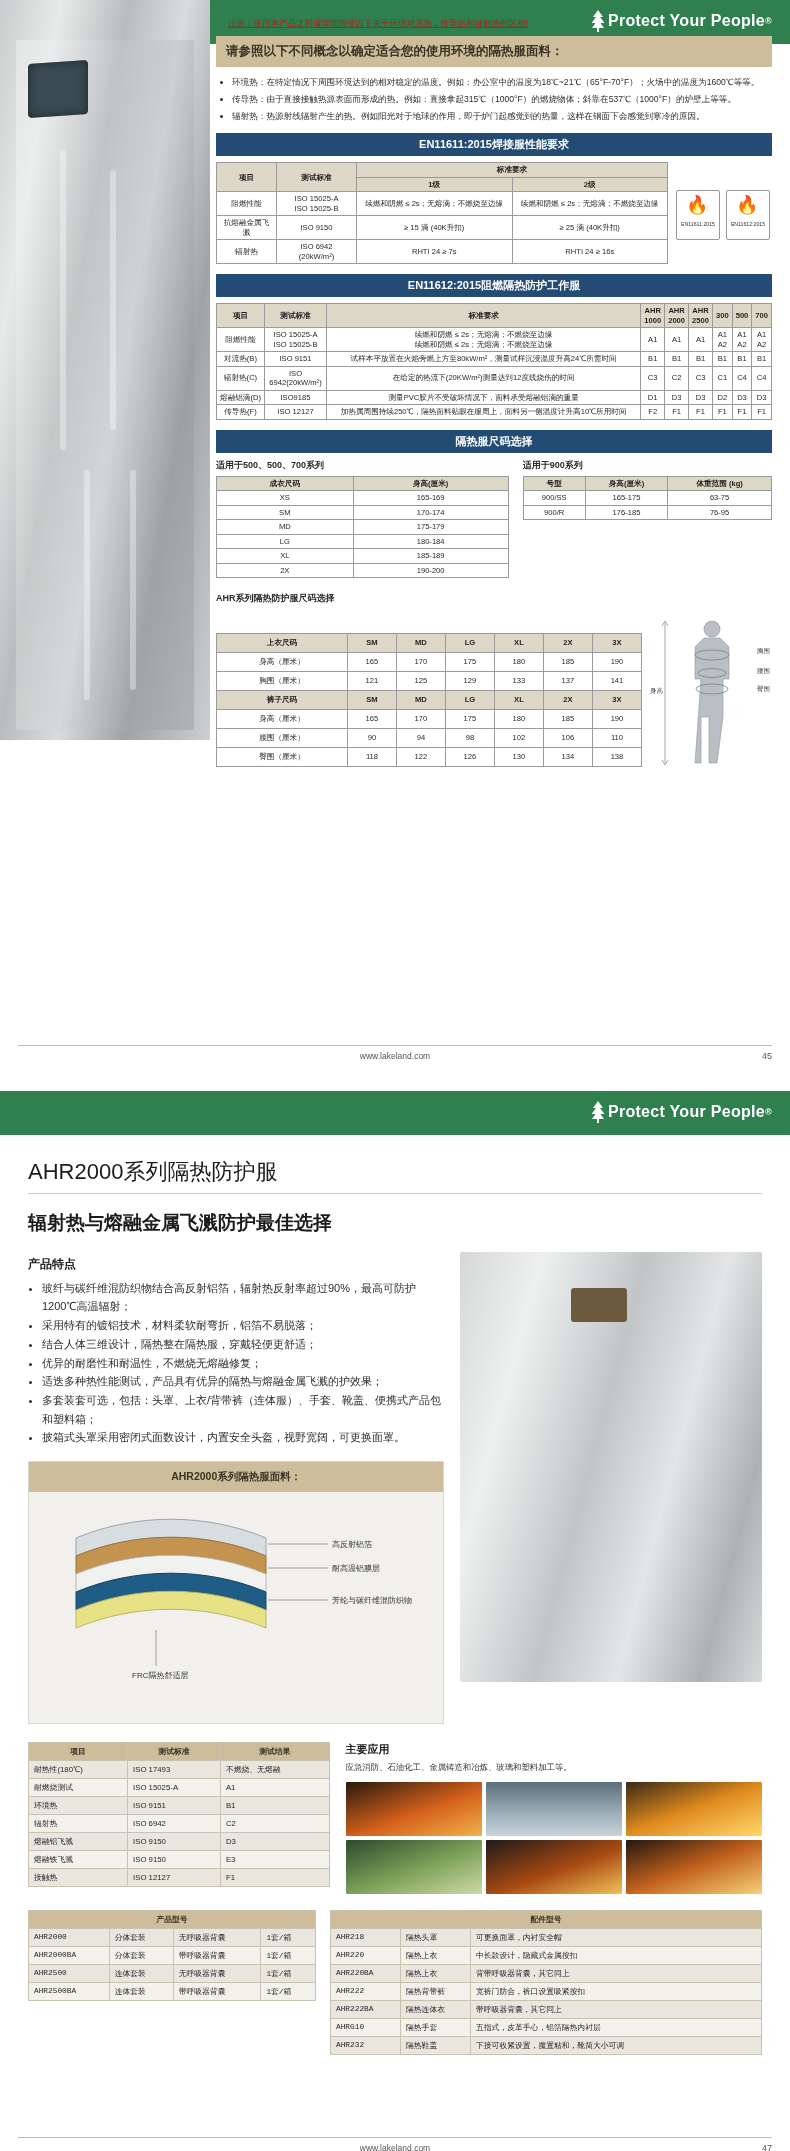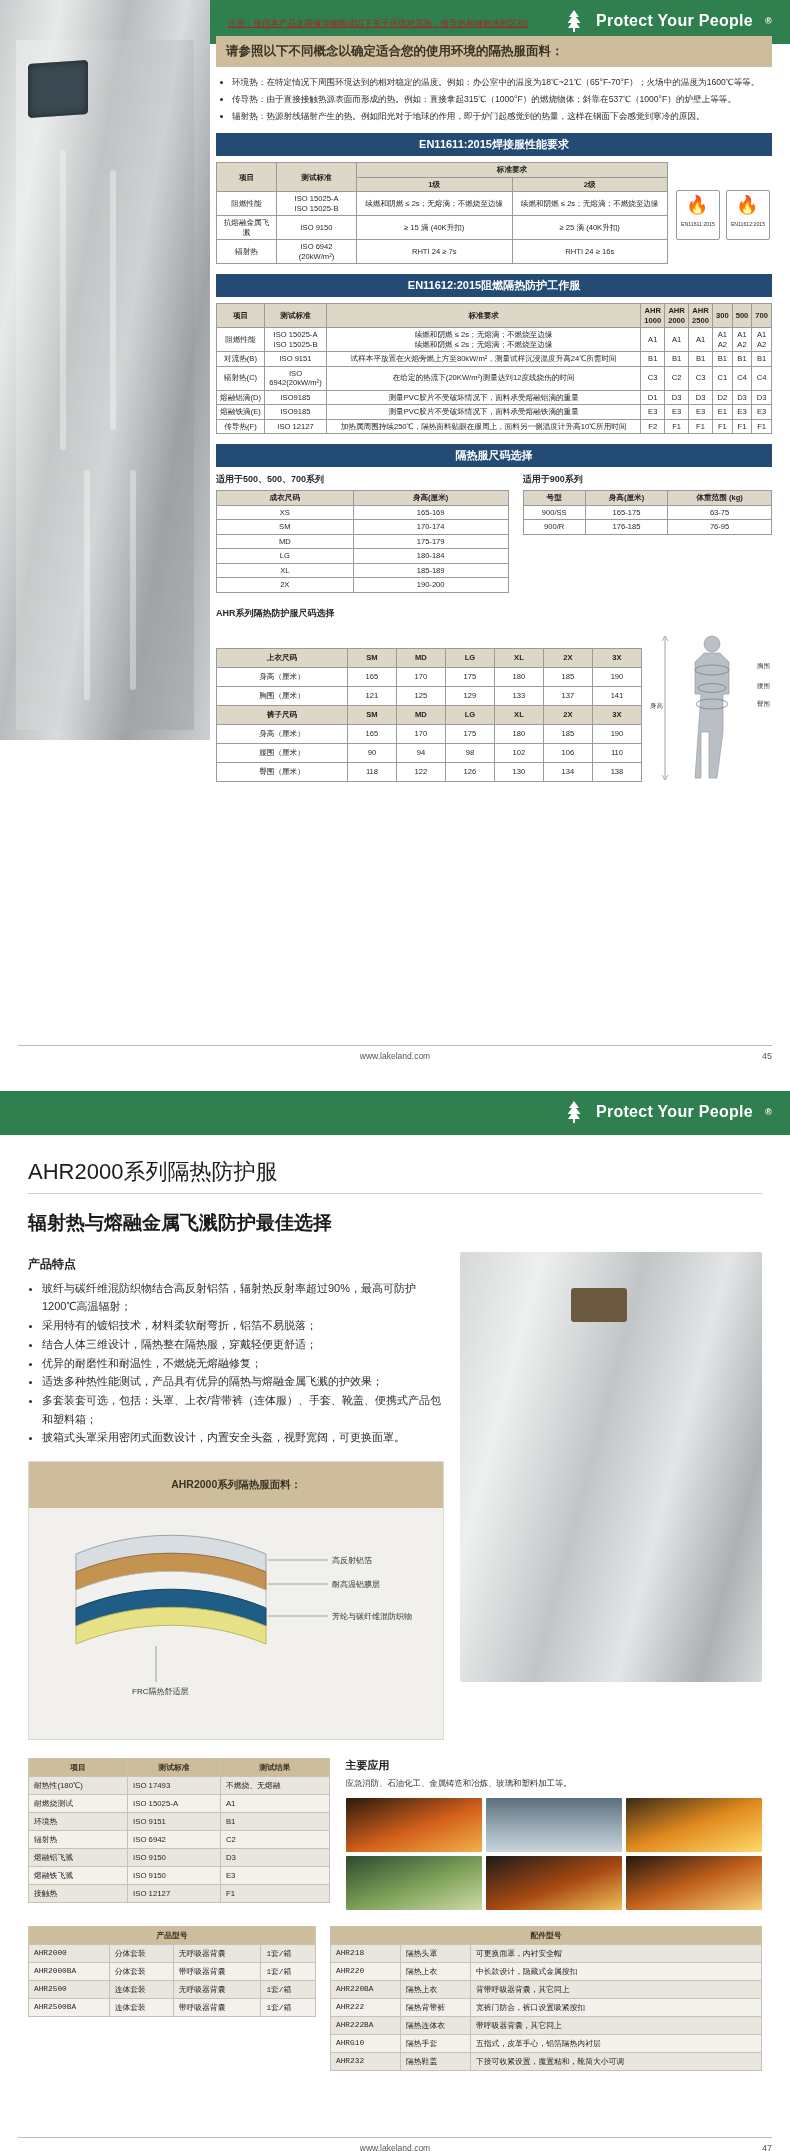--- a/index.html
+++ b/index.html
@@ -30,21 +30,21 @@
     position:absolute; left:0; top:0; bottom:0; width:420px;
     background:#3a3a3a;
   }
   .hdr-green {
     position:absolute; left:0; top:0; bottom:0; right:0;
     background:#2f7f4f;
   }
   .hdr-brand {
     position:absolute; right:18px; top:9px;
     color:#fff; font-size:16px; font-weight:bold; letter-spacing:.3px;
-    display:flex; align-items:center; gap:12px;
+    display:flex; align-items:center; gap:0;
   }
   .tree-icon { display:inline-block; width:20px; height:24px; position:relative; }
   .tree-icon svg { display:block; }
   .reg { font-size:9px; vertical-align:super; }
 
   
   .suit-photo {
     position:absolute; left:0; top:0; width:210px; height:740px;
     background:linear-gradient(100deg,#c9cbcc 0%,#e8eaea 18%,#b9bcbd 38%,#d9dcdd 55%,#9fa3a5 75%,#cdd0d1 100%);
   }
@@ -139,21 +139,21 @@
   .feat-head { font-size:12px; font-weight:bold; color:#222; margin:4px 0 6px; }
   .feat-list { font-size:11px; line-height:1.7; color:#2d2d2d; padding-left:14px; margin:0; }
 
   .p2-cols { display:flex; gap:16px; }
   .p2-left { width:58%; }
   .p2-right { width:42%; position:relative; }
 
   .fabric-box {
     margin-top:14px; background:#f1f0ec; border:1px solid #dcd9d2; padding:0 0 10px;
   }
-  .fabric-title { background:#cdbd9a; color:#3a3426; font-size:10.5px; font-weight:bold; text-align:center; padding:16px 0;}
+  .fabric-title { background:#cdbd9a; color:#3a3426; font-size:10.5px; font-weight:bold; text-align:center; padding:8px 0;}
   .fabric-svg { display:block; margin:6px auto 0; }
 
   .suit2 {
     position:relative; width:100%; height:430px;
     background:linear-gradient(105deg,#d5d7d8 0%,#eef0f0 20%,#c2c5c6 45%,#e3e5e6 65%,#adb1b3 85%,#d7dadb 100%);
     border-radius:2px;
   }
   .suit2 .visor {
     position:absolute; left:46%; top:36px; width:56px; height:34px; margin-left:-28px;
     background:#6b5a3f; border-radius:3px;
@@ -325,31 +325,20 @@
         <td>ISO9185</td>
         <td class="lcell">测量PVC胶片不受破坏情况下，面料承受熔融铝滴的重量</td>
         <td>D1</td>
         <td>D3</td>
         <td>D3</td>
         <td>D2</td>
         <td>D3</td>
         <td>D3</td>
       </tr>
       <tr>
-        <td>熔融铁滴(E)</td>
-        <td>ISO9185</td>
-        <td class="lcell">测量PVC胶片不受破坏情况下，面料承受熔融铁滴的重量</td>
-        <td>E3</td>
-        <td>E3</td>
-        <td>E3</td>
-        <td>E1</td>
-        <td>E3</td>
-        <td>E3</td>
-      </tr>
-      <tr>
         <td>传导热(F)</td>
         <td>ISO 12127</td>
         <td class="lcell">加热属周围持续250℃，隔热面料贴眼在服周上，面料另一侧温度计升高10℃所用时间</td>
         <td>F2</td>
         <td>F1</td>
         <td>F1</td>
         <td>F1</td>
         <td>F1</td>
         <td>F1</td>
       </tr>

